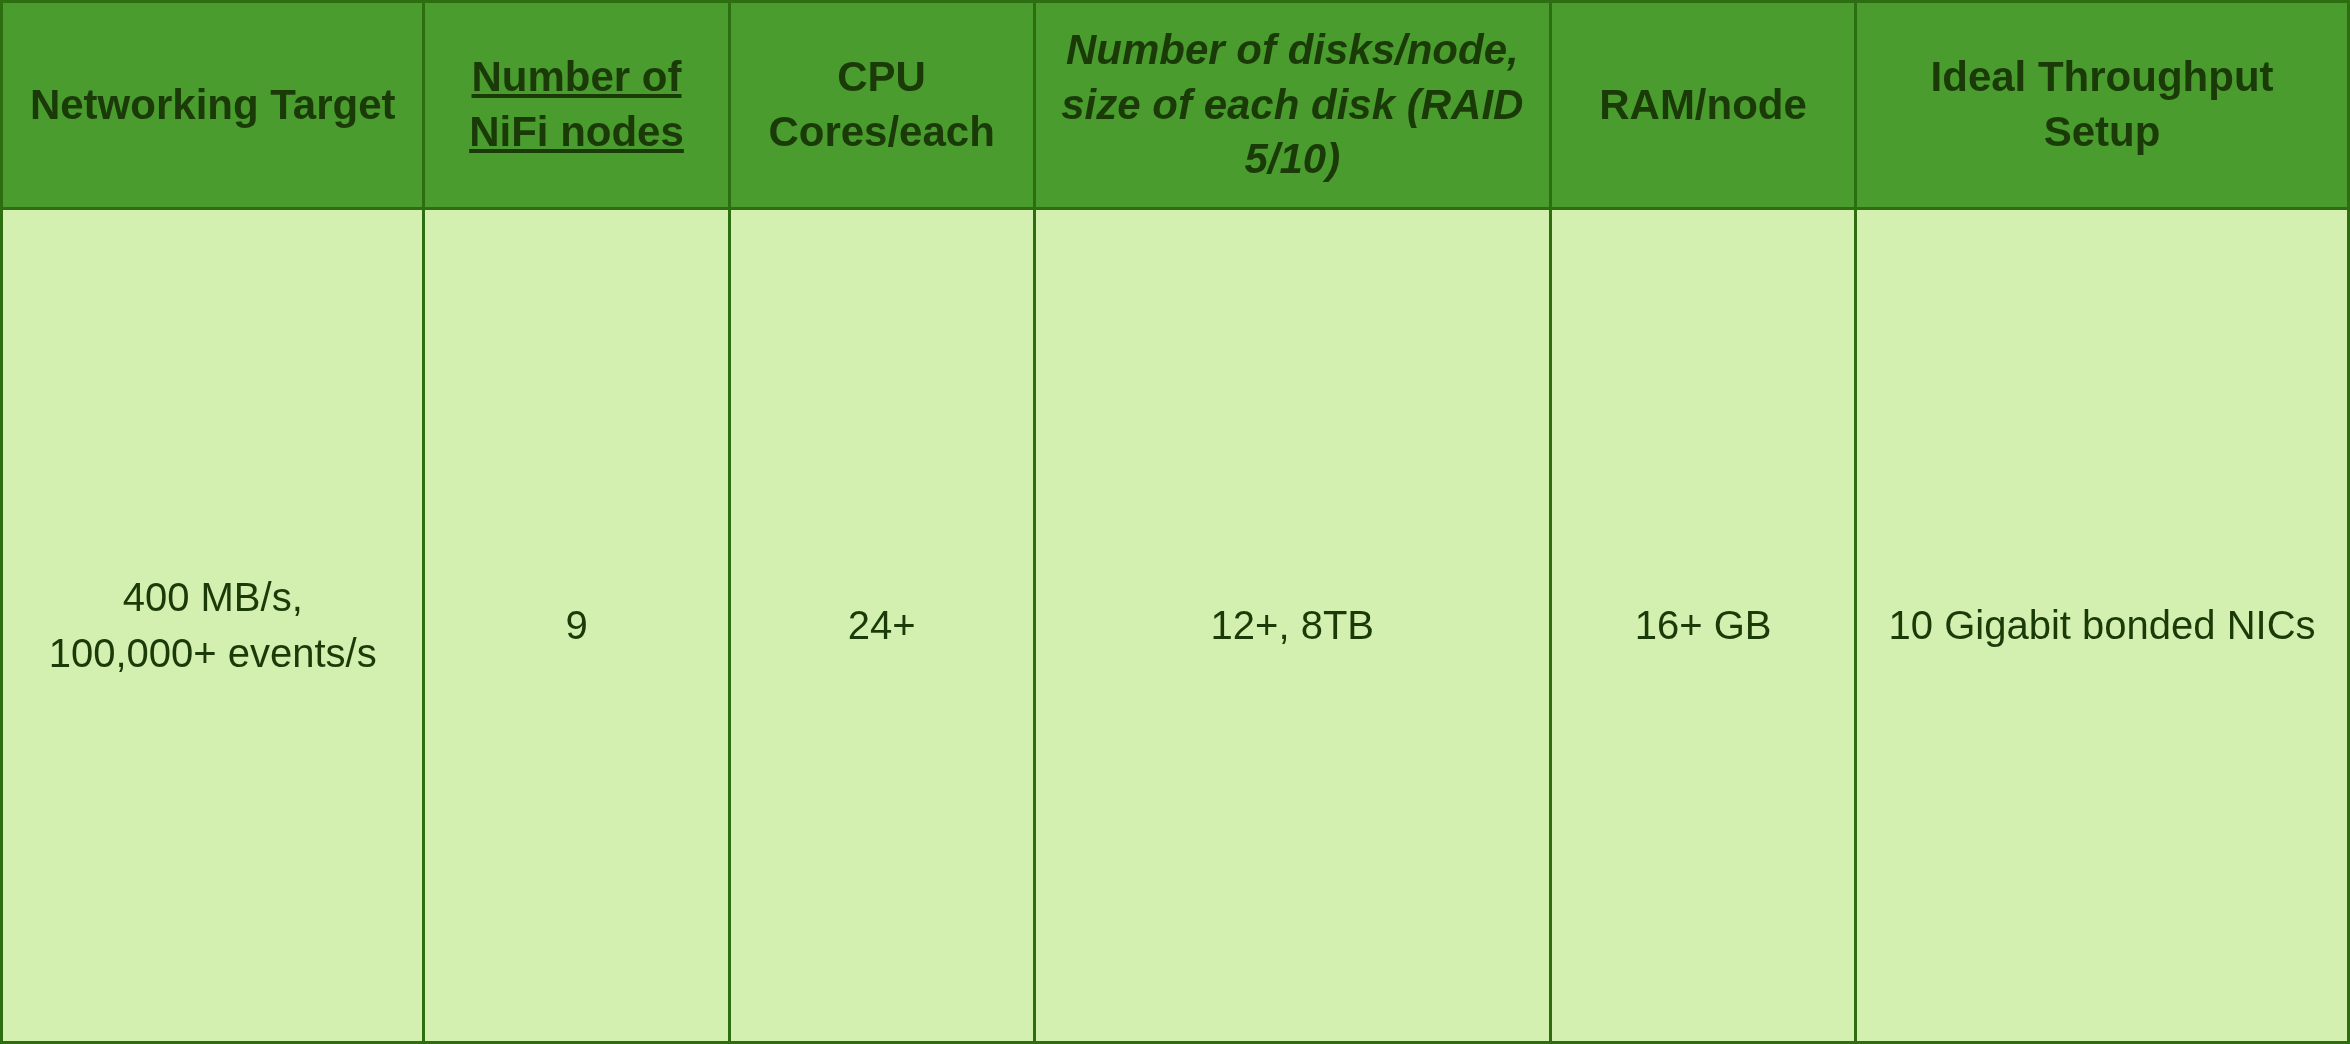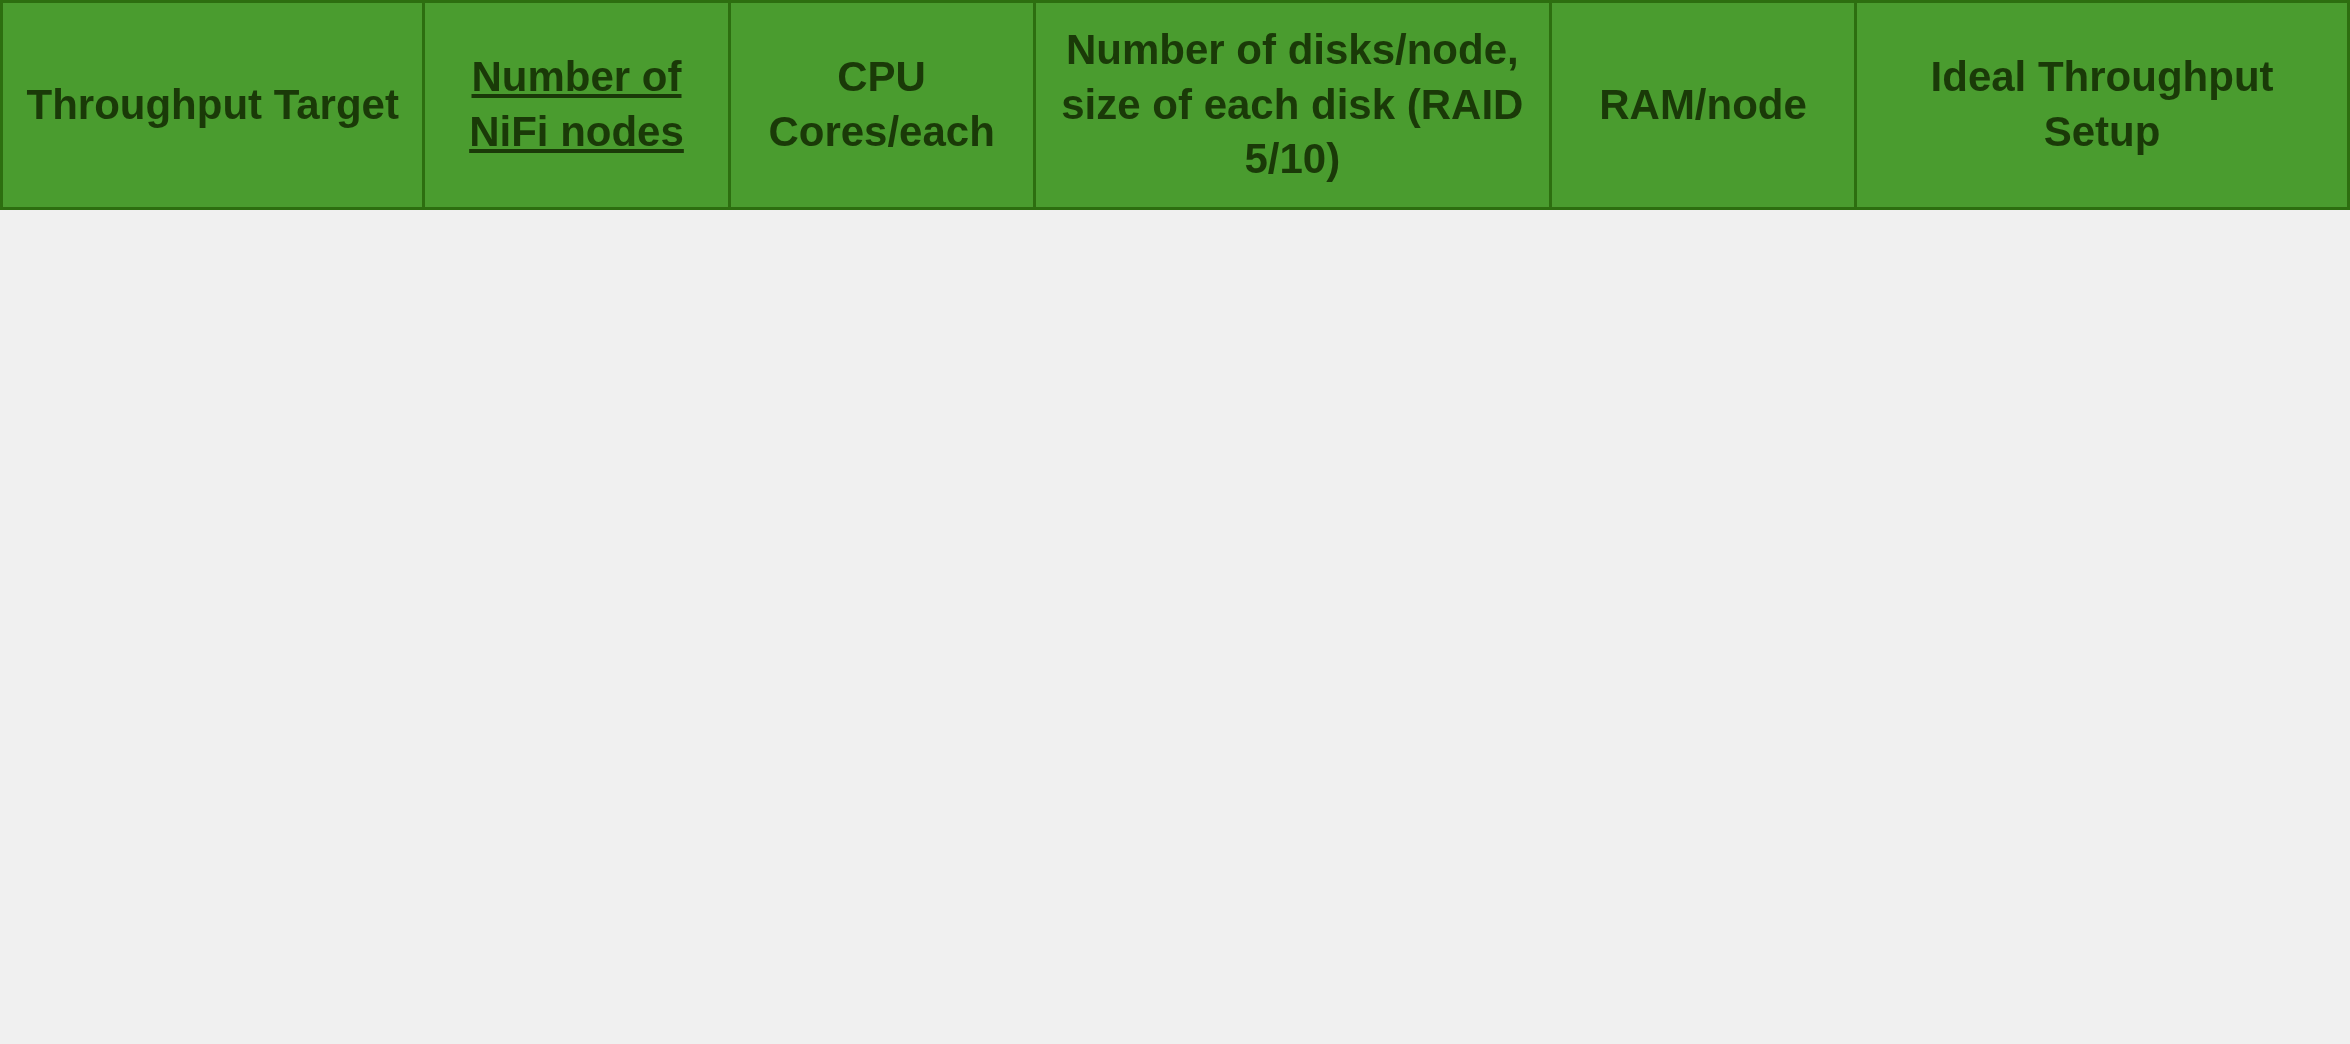--- a/index.html
+++ b/index.html
@@ -57,35 +57,43 @@
       background-color: #d4f0b0;
     }
 
     tbody tr:nth-child(even) td {
       background-color: #b8e88a;
     }
 
     thead tr th:nth-child(1) { width: 18%; }
     thead tr th:nth-child(2) { width: 13%; text-decoration: underline; }
     thead tr th:nth-child(3) { width: 13%; }
-    thead tr th:nth-child(4) { width: 22%; }
+    thead tr th:nth-child(4) { width: 22%; font-style: italic; }
     thead tr th:nth-child(5) { width: 13%; margin-left: 32px; }
     thead tr th:nth-child(6) { width: 21%; }
   </style>
 </head>
 <body>
 
 <div class="table-container">
   <table>
     <thead>
       <tr>
-        <th>Throughput Target</th>
+        <th>Networking Target</th>
         <th>Number of NiFi nodes</th>
         <th>CPU Cores/each</th>
         <th>Number of disks/node, size of each disk (RAID 5/10)</th>
         <th>RAM/node</th>
         <th>Ideal Throughput Setup</th>
       </tr>
     </thead>
     <tbody id="table-body">
+        <tr>
+          <td>400 MB/s,<br>100,000+ events/s</td>
+          <td>9</td>
+          <td>24+</td>
+          <td>12+, 8TB</td>
+          <td>16+ GB</td>
+          <td>10 Gigabit bonded NICs</td>
+        </tr>
       </tbody>
   </table>
 </div>
 
 </body></html>

